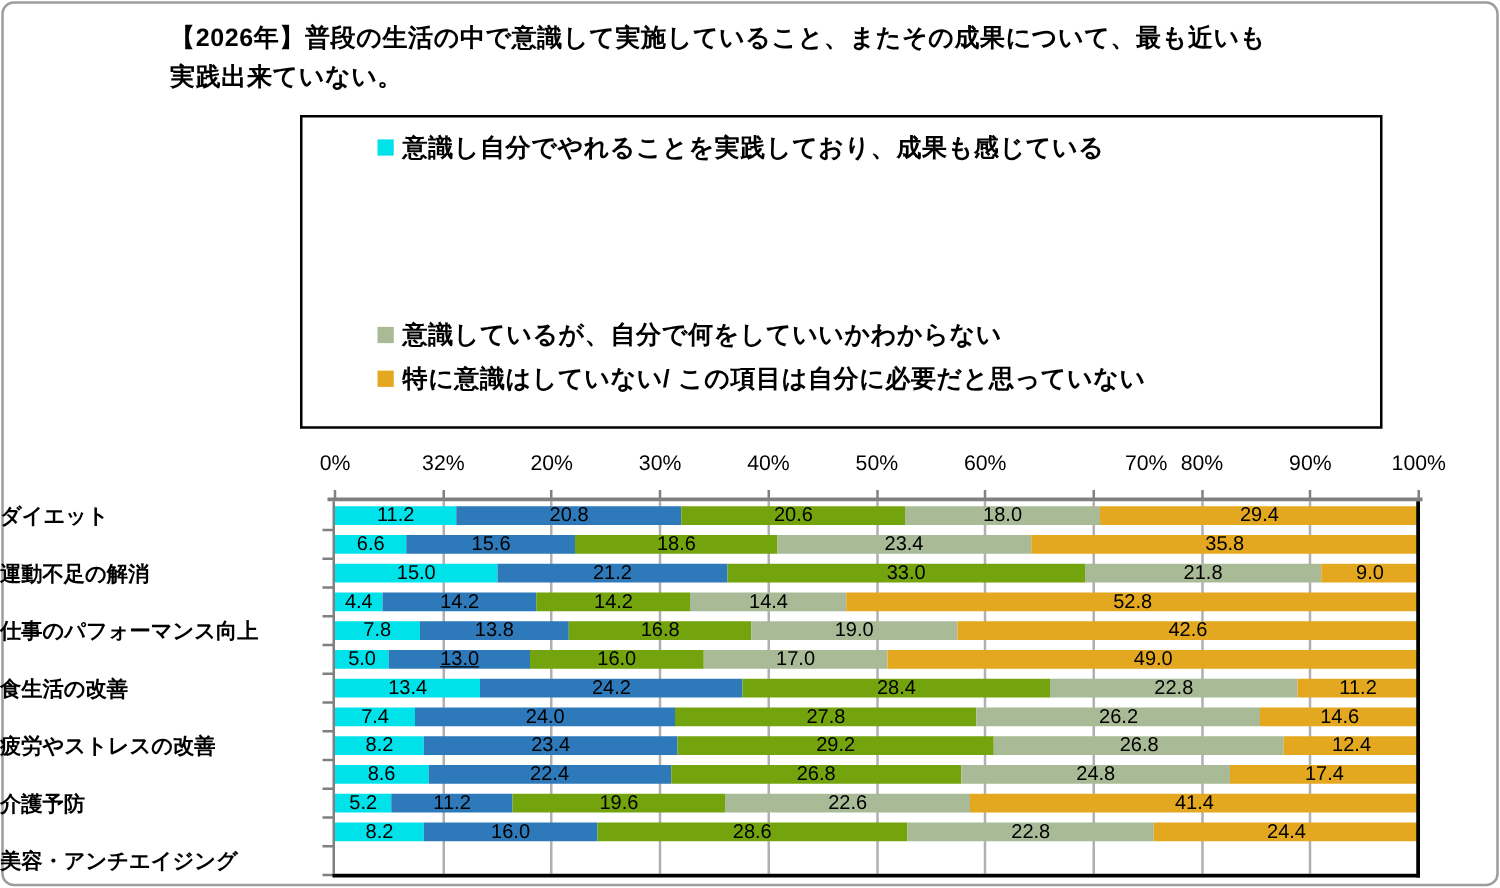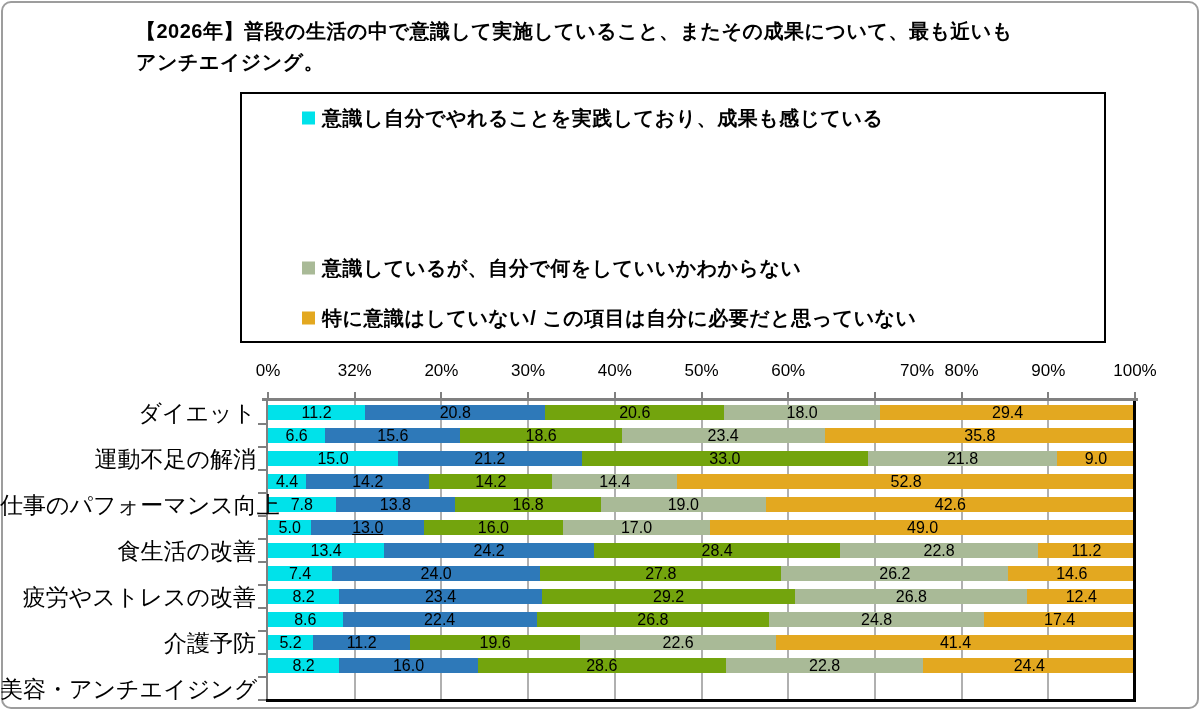--- a/index.html
+++ b/index.html
@@ -21,42 +21,42 @@
   .xtick{position:absolute;top:392px;width:2px;height:7px;background:#808080;transform:translateX(-50%);}
   .xaxis-line{position:absolute;left:262px;top:398px;width:876px;height:3px;background:#808080;}
   .yaxis-line{position:absolute;left:266px;top:401px;width:2px;height:298px;background:#808080;}
   .ytick{position:absolute;left:258px;width:9px;height:2px;background:#808080;}
   .gridline{position:absolute;top:401px;width:2px;height:298px;background:#b0b0b0;}
   .plot-right{position:absolute;left:1133px;top:401px;width:3px;height:301px;background:#000;}
   .plot-bottom{position:absolute;left:266px;top:699px;width:870px;height:3px;background:#000;}
   .bar-row{position:absolute;left:268px;width:867px;height:15px;}
   .bar-seg{position:absolute;top:0;height:100%;}
   .bar-label{position:absolute;top:-1px;height:16px;line-height:17px;font-size:16px;transform:translateX(-50%);white-space:nowrap;}
-  .cat-label{position:absolute;left:0;width:256px;text-align:right;font-size:23px;transform:translateY(-50%);white-space:nowrap;}
+  .cat-label{position:absolute;left:0;width:256px;font-size:17px;transform:translateY(-50%);white-space:nowrap;font-weight:bold;}
 </style>
 </head>
 <body>
 
 <div class="frame"></div>
 
 <div class="title">
   <div>【2026年】普段の生活の中で意識して実施していること、またその成果について、最も近いも</div>
-  <div>アンチエイジング。</div>
+  <div>実践出来ていない。</div>
 </div>
 
 <div class="legend-box" id="legend">
     <div class="legend-item" style="top: 24px;">
       <div class="legend-swatch" style="background: rgb(0, 226, 234);"></div>
       <div class="legend-label">意識し自分でやれることを実践しており、成果も感じている</div>
     </div>
     <div class="legend-item" style="top: 174px;">
       <div class="legend-swatch" style="background: rgb(169, 186, 151);"></div>
       <div class="legend-label">意識しているが、自分で何をしていいかわからない</div>
     </div>
-    <div class="legend-item" style="top: 224px; align-items: center;">
+    <div class="legend-item" style="top: 209px; align-items: center;">
       <div class="legend-swatch" style="background: rgb(227, 168, 32);"></div>
       <div class="legend-label">特に意識はしていない/ この項目は自分に必要だと思っていない</div>
     </div>
   </div>
 
 <div id="chart">
     <div class="gridline" style="left: 353.7px; background: rgb(176, 176, 176);"></div>
     <div class="gridline" style="left: 440.4px; background: rgb(176, 176, 176);"></div>
     <div class="gridline" style="left: 527.1px; background: rgb(176, 176, 176);"></div>
     <div class="gridline" style="left: 613.8px; background: rgb(176, 176, 176);"></div>

